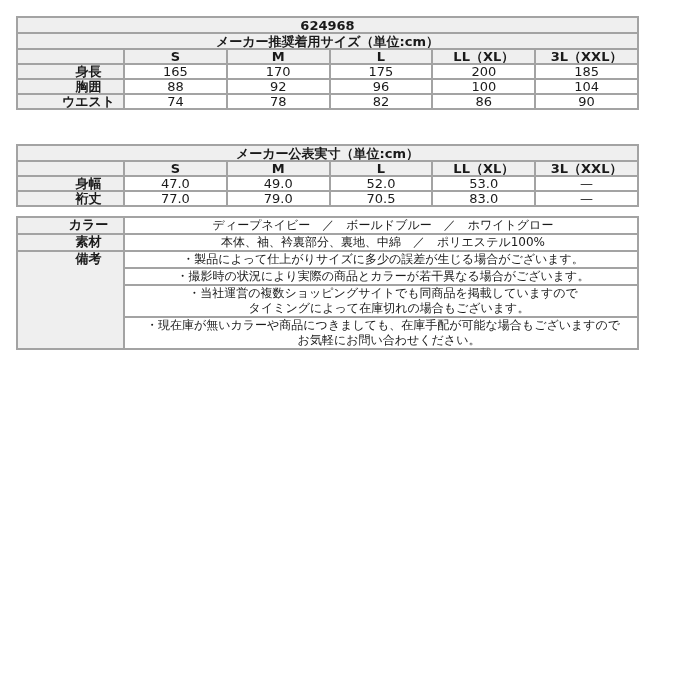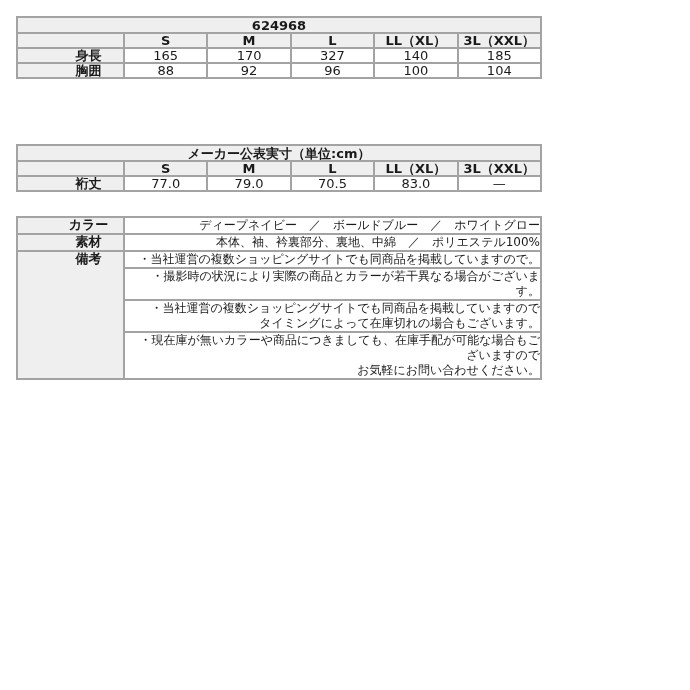--- a/index.html
+++ b/index.html
@@ -1,71 +1,82 @@
 <!DOCTYPE html>
 <html><head>
   <meta charset="utf-8">
   <style>
     html, body { margin:0; padding:0; background:#ffffff; }
     body { width:690px; height:690px; position:relative; overflow:hidden;
       font-family:"DejaVu Sans","Liberation Sans",sans-serif; color:#1a1a1a; }
-    table { border-collapse:collapse; position:absolute; left:16px; width:526px; table-layout:fixed; }
+    table { border-collapse:collapse; position:absolute; left:16px; width:623px; table-layout:fixed; }
     td { border:2px solid #a3a3a3; padding:0; text-align:center; font-size:13px; line-height:13px; height:13px; white-space:nowrap; overflow:hidden; }
     .hdr { background:#efefef; }
     .lbl { background:#efefef; font-weight:bold;padding-left:36px; }
     .sz { background:#efefef; font-weight:bold; }
     .val { background:#ffffff;border-radius:6px; }
     .title { text-align:center; font-weight:bold; }
     #t1 { top:16px; }
     #t2 { top:144px; }
     #t3 { top:216px; }
     #t3 td.lbl { width:107px; vertical-align:top; }
-    #t3 td.txt { text-align:right; padding-left:4px; background:#fff; font-size:12px; line-height:15px; height:auto; white-space:normal; }
+    #t3 td.txt { text-align:center; padding-left:4px; background:#fff; font-size:12px; line-height:15px; height:auto; white-space:normal; }
     #t3 td.txt.tall { height:30px; vertical-align:top; }
     .r1 td { height:14px; }
   </style>
 </head>
 <body>
 
 <table id="t1">
   <colgroup>
       <col style="width:107px">
       <col>
       <col>
       <col>
       <col>
       <col>
     </colgroup>
   <tbody>
       <tr class="r1">
         <td colspan="6" class="hdr title">624968</td>
       </tr>
+  <tr class="r1">
+        <td colspan="6" class="hdr title">メーカー推奨着用サイズ（単位:cm）</td>
+      </tr>
   <tr>
     <td class="hdr"></td>
     <td class="sz">S</td>
     <td class="sz">M</td>
     <td class="sz">L</td>
     <td class="sz">LL（XL）</td>
     <td class="sz">3L（XXL）</td>
   </tr>
   <tr>
     <td class="lbl">身長</td>
     <td class="val">165</td>
     <td class="val">170</td>
-    <td class="val">327</td>
-    <td class="val">140</td>
+    <td class="val">175</td>
+    <td class="val">200</td>
     <td class="val">185</td>
   </tr>
   <tr>
     <td class="lbl">胸囲</td>
     <td class="val">88</td>
     <td class="val">92</td>
     <td class="val">96</td>
     <td class="val">100</td>
     <td class="val">104</td>
+  </tr>
+  <tr>
+    <td class="lbl">ウエスト</td>
+    <td class="val">74</td>
+    <td class="val">78</td>
+    <td class="val">82</td>
+    <td class="val">86</td>
+    <td class="val">90</td>
   </tr>
 </tbody>
   </table>
 
 <table id="t2">
   <colgroup>
       <col style="width:107px">
       <col>
       <col>
       <col>
@@ -76,20 +87,28 @@
       <tr class="r1">
         <td colspan="6" class="hdr title">メーカー公表実寸（単位:cm）</td>
       </tr>
   <tr>
     <td class="hdr"></td>
     <td class="sz">S</td>
     <td class="sz">M</td>
     <td class="sz">L</td>
     <td class="sz">LL（XL）</td>
     <td class="sz">3L（XXL）</td>
+  </tr>
+  <tr>
+    <td class="lbl">身幅</td>
+    <td class="val">47.0</td>
+    <td class="val">49.0</td>
+    <td class="val">52.0</td>
+    <td class="val">53.0</td>
+    <td class="val">—</td>
   </tr>
   <tr>
     <td class="lbl">裄丈</td>
     <td class="val">77.0</td>
     <td class="val">79.0</td>
     <td class="val">70.5</td>
     <td class="val">83.0</td>
     <td class="val">—</td>
   </tr>
 </tbody>
@@ -104,21 +123,21 @@
       <tr>
     <td class="lbl">カラー</td>
     <td class="txt">ディープネイビー　／　ボールドブルー　／　ホワイトグロー</td>
   </tr>
   <tr>
     <td class="lbl">素材</td>
     <td class="txt">本体、袖、衿裏部分、裏地、中綿　／　ポリエステル100%</td>
   </tr>
   <tr>
     <td class="lbl" rowspan="4">備考</td>
-    <td class="txt">・当社運営の複数ショッピングサイトでも同商品を掲載していますので。</td>
+    <td class="txt">・製品によって仕上がりサイズに多少の誤差が生じる場合がございます。</td>
   </tr>
   <tr>
     <td class="txt">・撮影時の状況により実際の商品とカラーが若干異なる場合がございます。</td>
   </tr>
   <tr>
     <td class="txt tall" style="white-space:pre-line;margin-top:20px;">・当社運営の複数ショッピングサイトでも同商品を掲載していますので
 　タイミングによって在庫切れの場合もございます。</td>
   </tr>
   <tr>
     <td class="txt tall" style="white-space:pre-line;">・現在庫が無いカラーや商品につきましても、在庫手配が可能な場合もございますので

